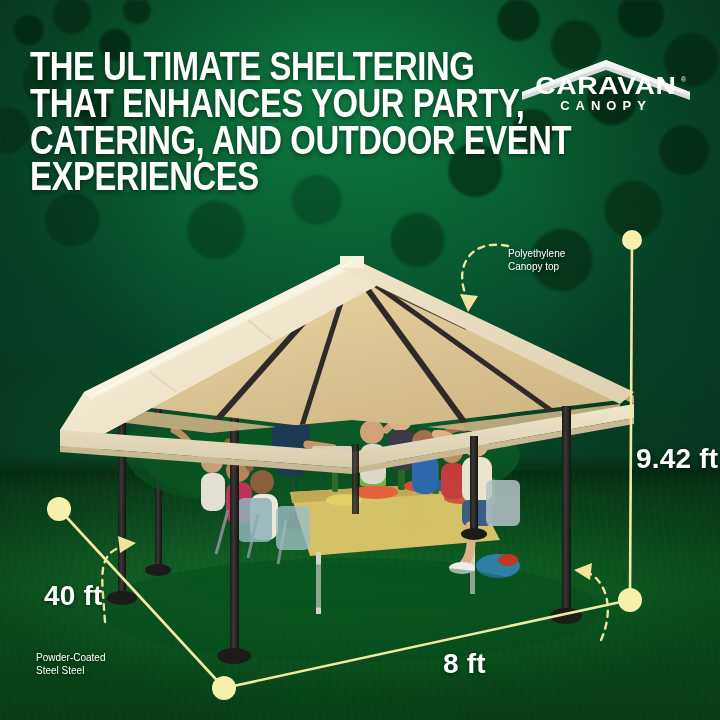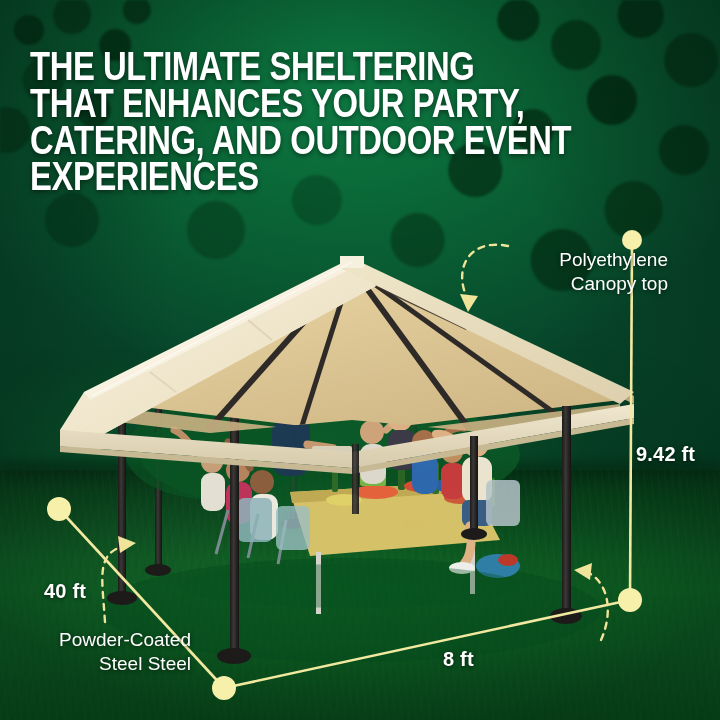--- a/index.html
+++ b/index.html
@@ -73,27 +73,27 @@
   .logo{position:absolute;left:518px;top:58px;width:180px;height:56px;z-index:30;}
   .logo svg{display:block;}
 
   
   .canopy{position:absolute;left:0;top:0;width:720px;height:720px;z-index:10;}
 
   
   .dims{position:absolute;left:0;top:0;width:720px;height:720px;z-index:25;}
 
   .lbl{position:absolute;color:#fff;z-index:26;text-shadow:0 1px 4px rgba(0,0,0,.6);}
-  .lbl.big{font-weight:700;font-size:20px;letter-spacing:.2px;}
-  .lbl.small{font-weight:400;font-size:19px;line-height:1.25;text-align:right;}
+  .lbl.big{font-weight:700;font-size:28px;letter-spacing:.2px;}
+  .lbl.small{font-weight:400;font-size:10px;line-height:1.25;text-align:left;}
 
   #lbl-poly{left:508px;top:248px;width:160px;}
   #lbl-height{left:636px;top:443px;}
   #lbl-20ft{left:44px;top:580px;}
-  #lbl-frame{left:36px;top:628px;width:155px;}
+  #lbl-frame{left:36px;top:652px;width:155px;}
   #lbl-10ft{left:443px;top:648px;}
   #lbl-tube{left:518px;top:640px;width:195px;}
 </style>
 </head>
 <body>
 
 <div id="stage">
 
   <div class="bg-base"></div>
   <div class="bg-foliage"></div>
@@ -314,20 +314,31 @@
     <circle cx="630" cy="600" r="12" fill="#f7f0aa"></circle>
   </svg>
 
   <div class="headline">
     <div>THE ULTIMATE SHELTERING</div>
     <div>THAT ENHANCES YOUR PARTY,</div>
     <div>CATERING, AND OUTDOOR EVENT</div>
     <div>EXPERIENCES</div>
   </div>
 
+  <div class="logo">
+    <svg viewBox="0 0 180 56" width="180" height="56">
+
+      <path d="M88 2 L172 34 L172 42 L88 12 L4 42 L4 34 Z" fill="#d7dada"></path>
+      <path d="M88 2 L172 34 L172 38 L88 8 L4 38 L4 34 Z" fill="#f2f4f4"></path>
+
+      <text x="88" y="36" text-anchor="middle" fill="#ffffff" font-family="Liberation Sans, sans-serif" font-size="24" font-weight="700" transform="scale(1.18 1) translate(-13.5 0)" letter-spacing="0.5">CARAVAN</text>
+      <text x="163" y="24" fill="#ffffff" font-family="Liberation Sans, sans-serif" font-size="7">®</text>
+      <text x="88" y="52" text-anchor="middle" fill="#ffffff" font-family="Liberation Sans, sans-serif" font-size="13" font-weight="700" letter-spacing="6">CANOPY</text>
+    </svg>
+  </div>
 
   <div class="lbl small" id="lbl-poly">
     <div>Polyethylene</div>
     <div>Canopy top</div>
   </div>
 
   <div class="lbl big" id="lbl-height">9.42 ft</div>
   <div class="lbl big" id="lbl-20ft">40 ft</div>
   <div class="lbl big" id="lbl-10ft">8 ft</div>
 

